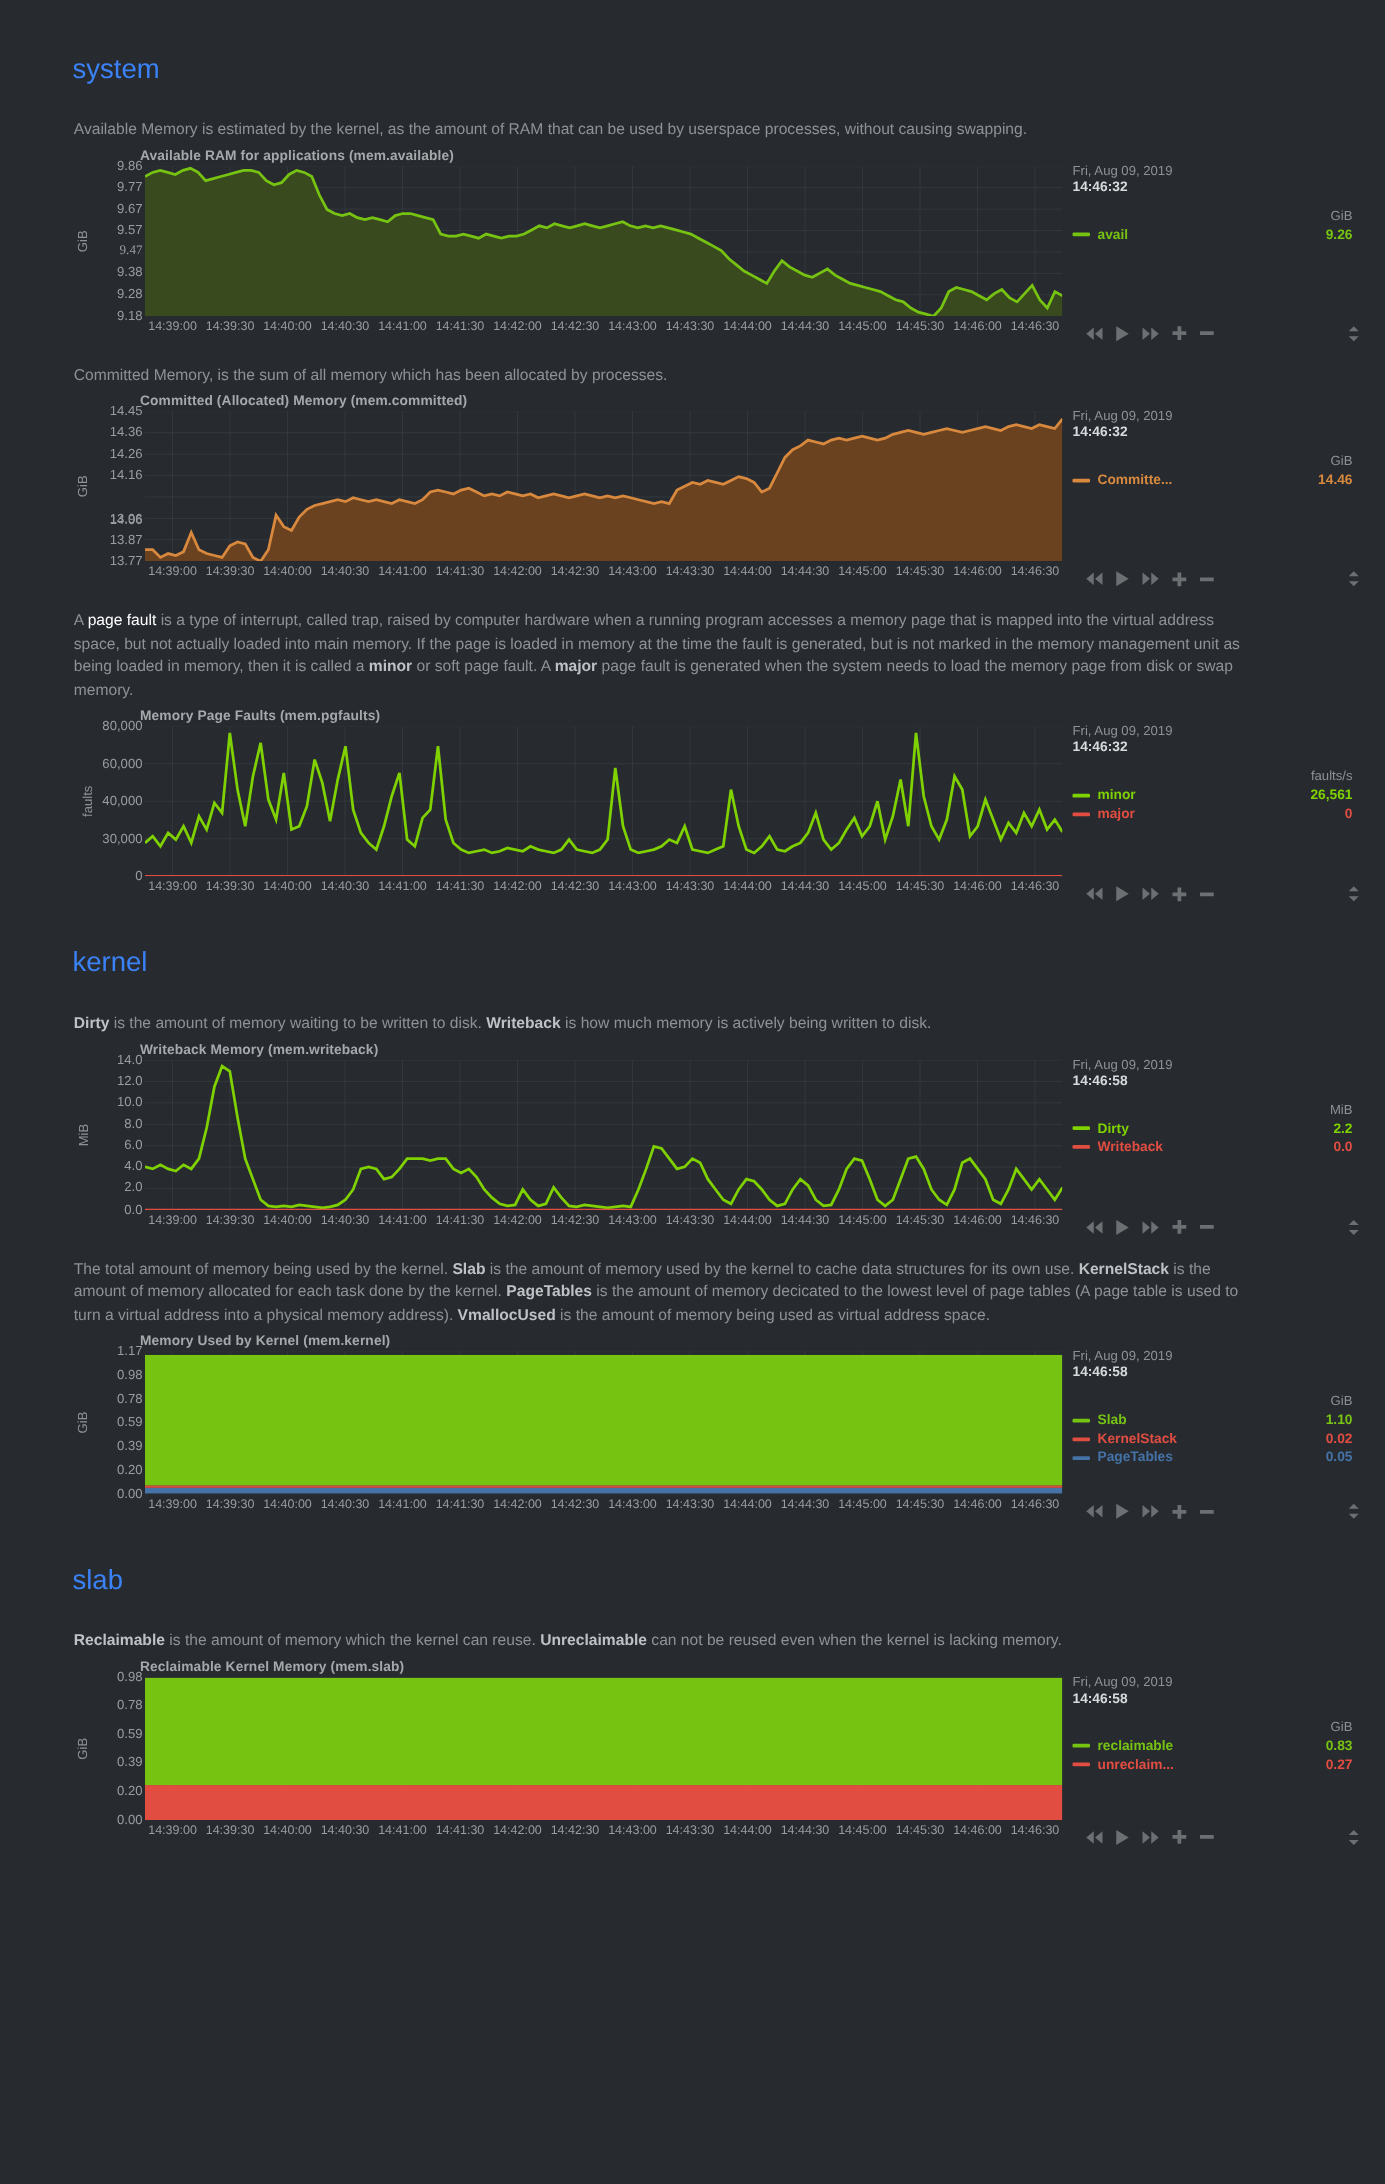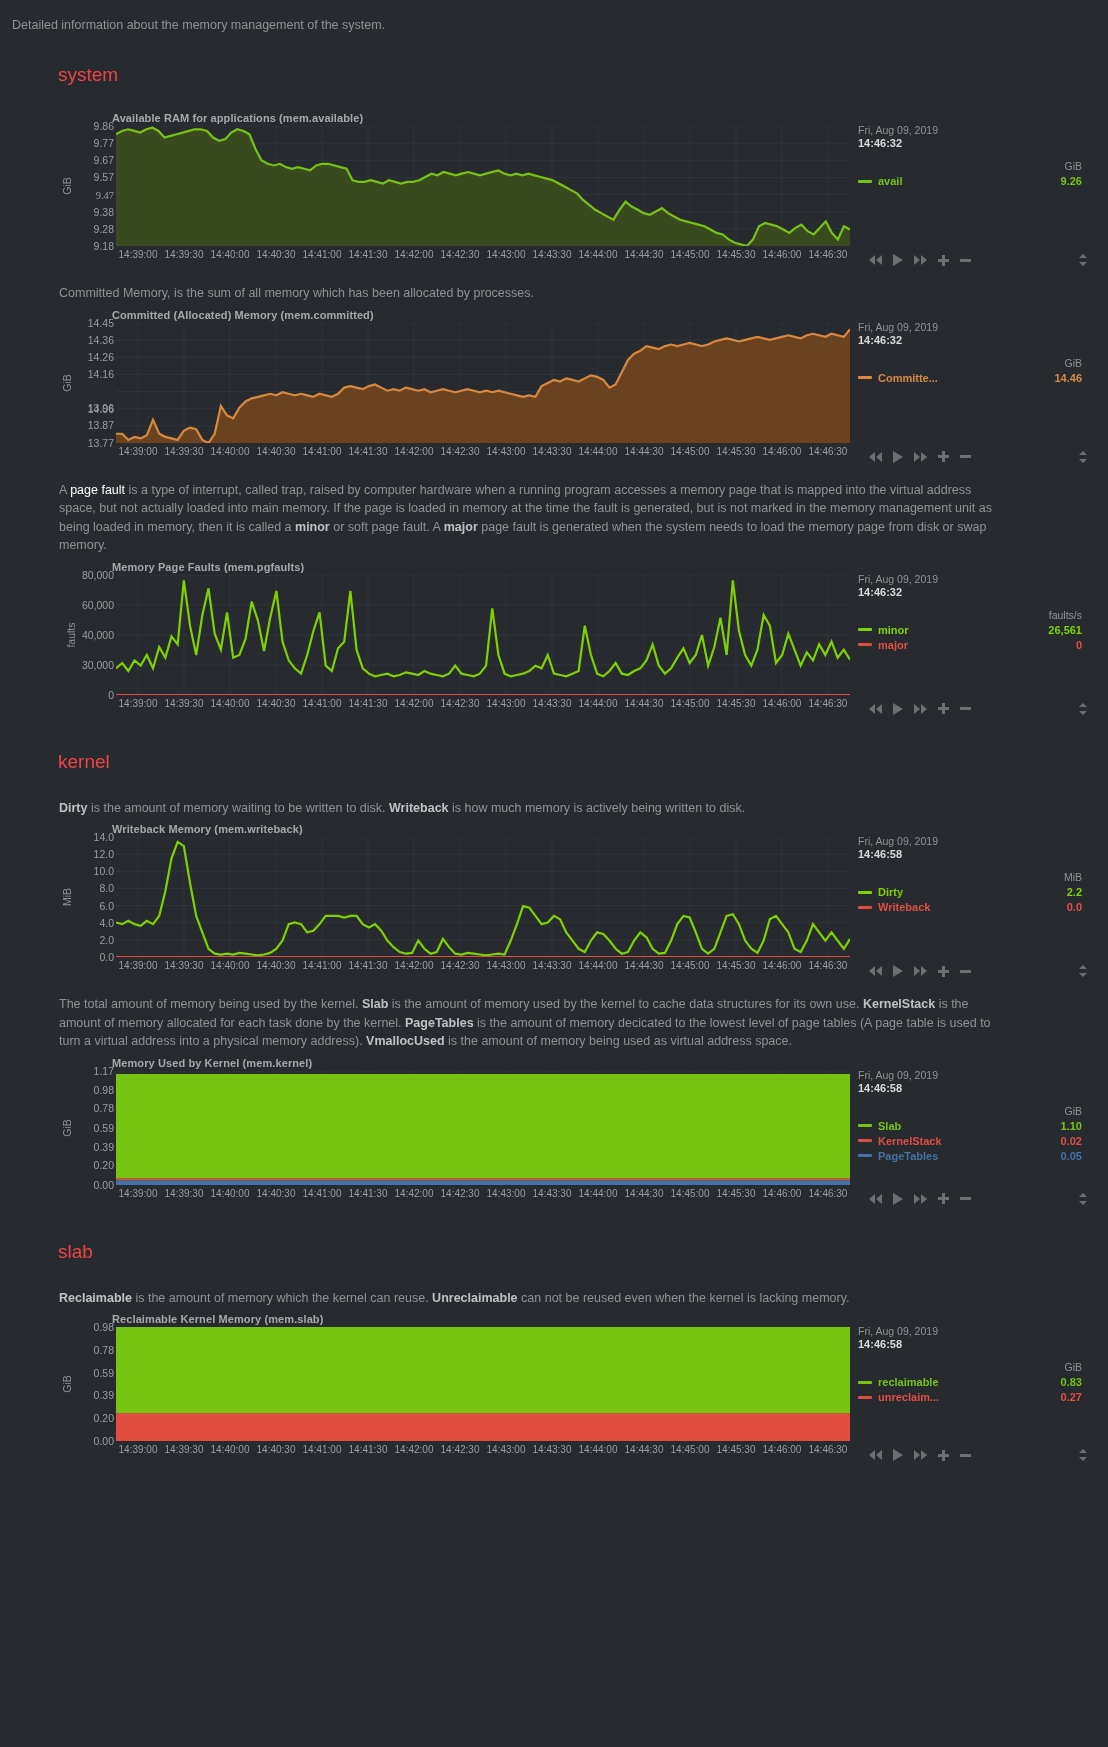--- a/index.html
+++ b/index.html
@@ -26,21 +26,21 @@
   .chip-pins.right { right: 1px; }
   .chip-pins i { display: block; width: 6px; height: 3px; background: #8a8d91; border-radius: 1px; }
   h1.page-title {
     font-size: 34px; font-weight: 400; color: #8f9194; line-height: 40px;
   }
   .page-sub { font-size: 12.5px; color: #8f9194; margin: 8px 0 0 2px; }
 
   
   .section { padding-left: 52px; padding-right: 10px; }
   h2.section-title {
-    font-size: 19px; font-weight: 400; color: #ef4444;
+    font-size: 22px; font-weight: 400; color: #3b82f6;
     margin: 32px 0 26px 6px;
   }
   .para {
     font-size: 12.5px; line-height: 1.48; color: #8f9194;
     margin: 0 0 6px 7px; max-width: 935px;
   }
   .para b { color: #bfc1c4; font-weight: bold; }
   .para .hl { color: #ffffff; }
 
   
@@ -98,26 +98,26 @@
     display: flex; align-items: center; gap: 9px; padding-left: 10px;
   }
   .controls svg { display: block; fill: #6c7073; }
   .controls .spacer { flex: 1 1 auto; }
   .ctl { cursor: pointer; line-height: 0; }
 </style>
 </head>
 <body>
 
 <div class="page-head">
-  <div class="page-sub">Detailed information about the memory management of the system.</div>
 </div>
 
 <div class="section">
   <h2 class="section-title">system</h2>
 
+  <p class="para">Available Memory is estimated by the kernel, as the amount of RAM that can be used by userspace processes, without causing swapping.</p>
 
   <div class="chart-block">
     <div class="chart-title">Available RAM for applications (mem.available)</div>
     <div class="plot-wrap">
       <div class="y-unit">GiB</div>
       <div class="y-axis">
           <span style="top: 0%;">9.86</span>
           <span style="top: 14.2857%;">9.77</span>
           <span style="top: 28.5714%;">9.67</span>
           <span style="top: 42.8571%; text-align: right;">9.57</span>

